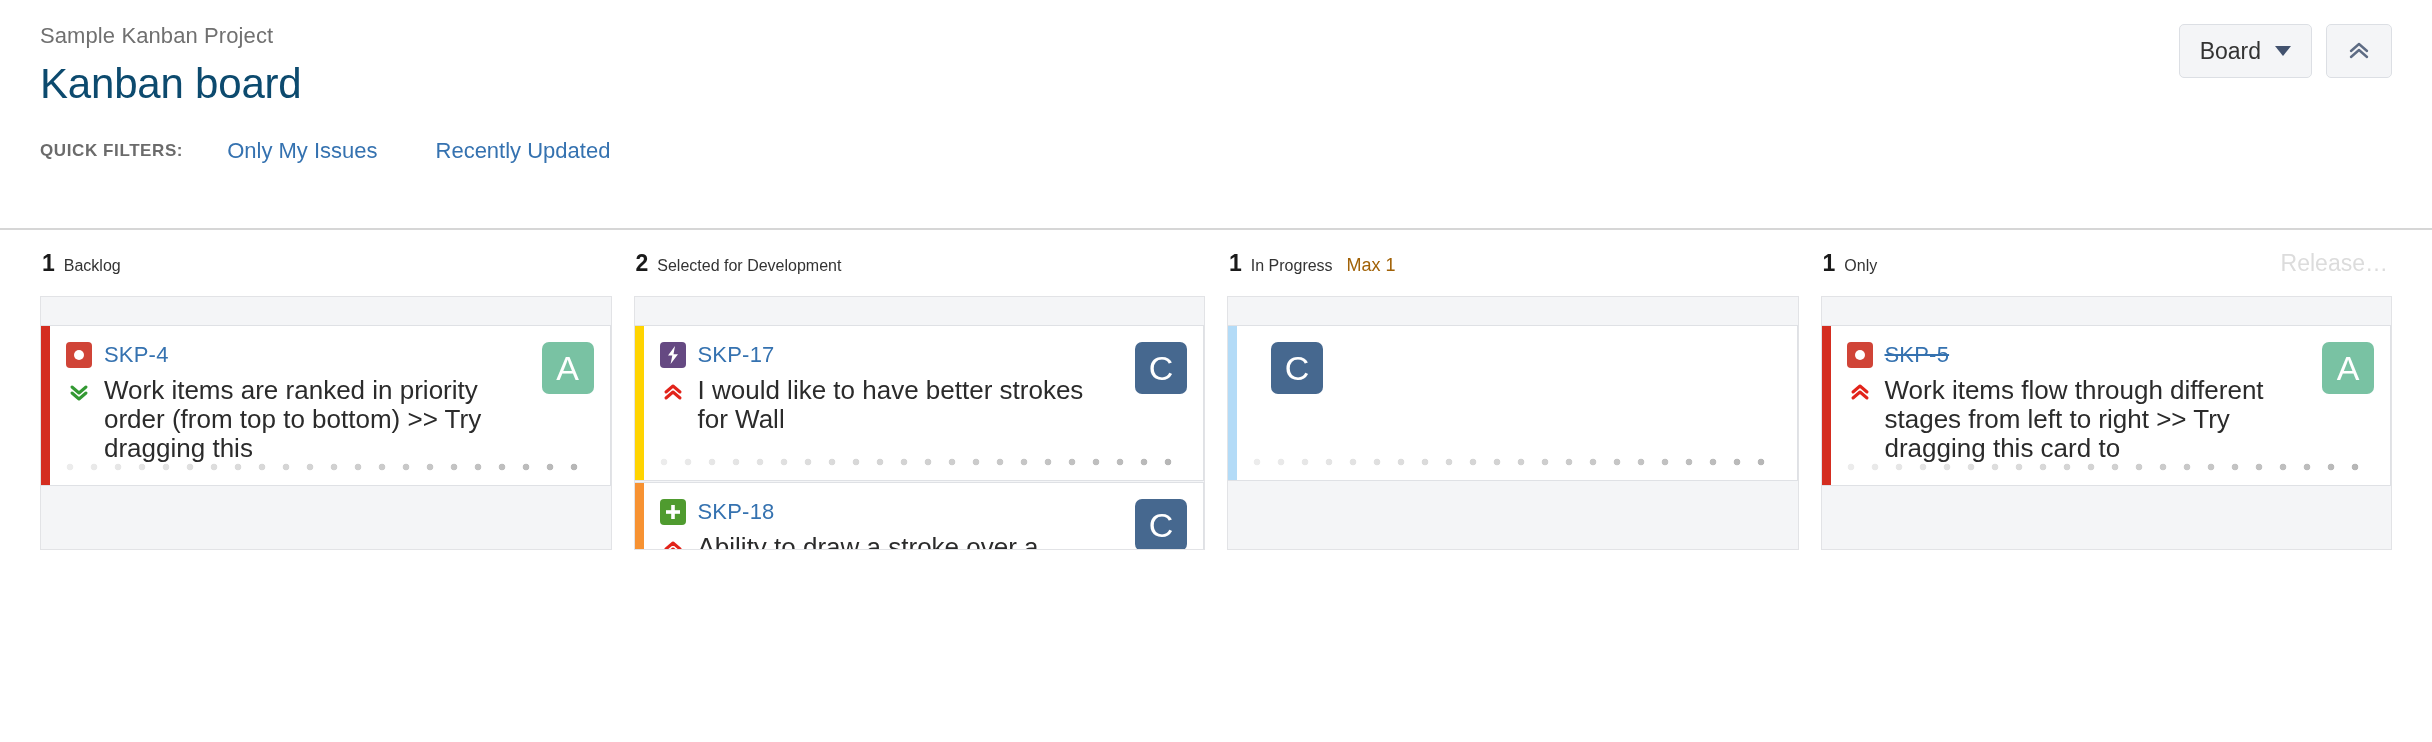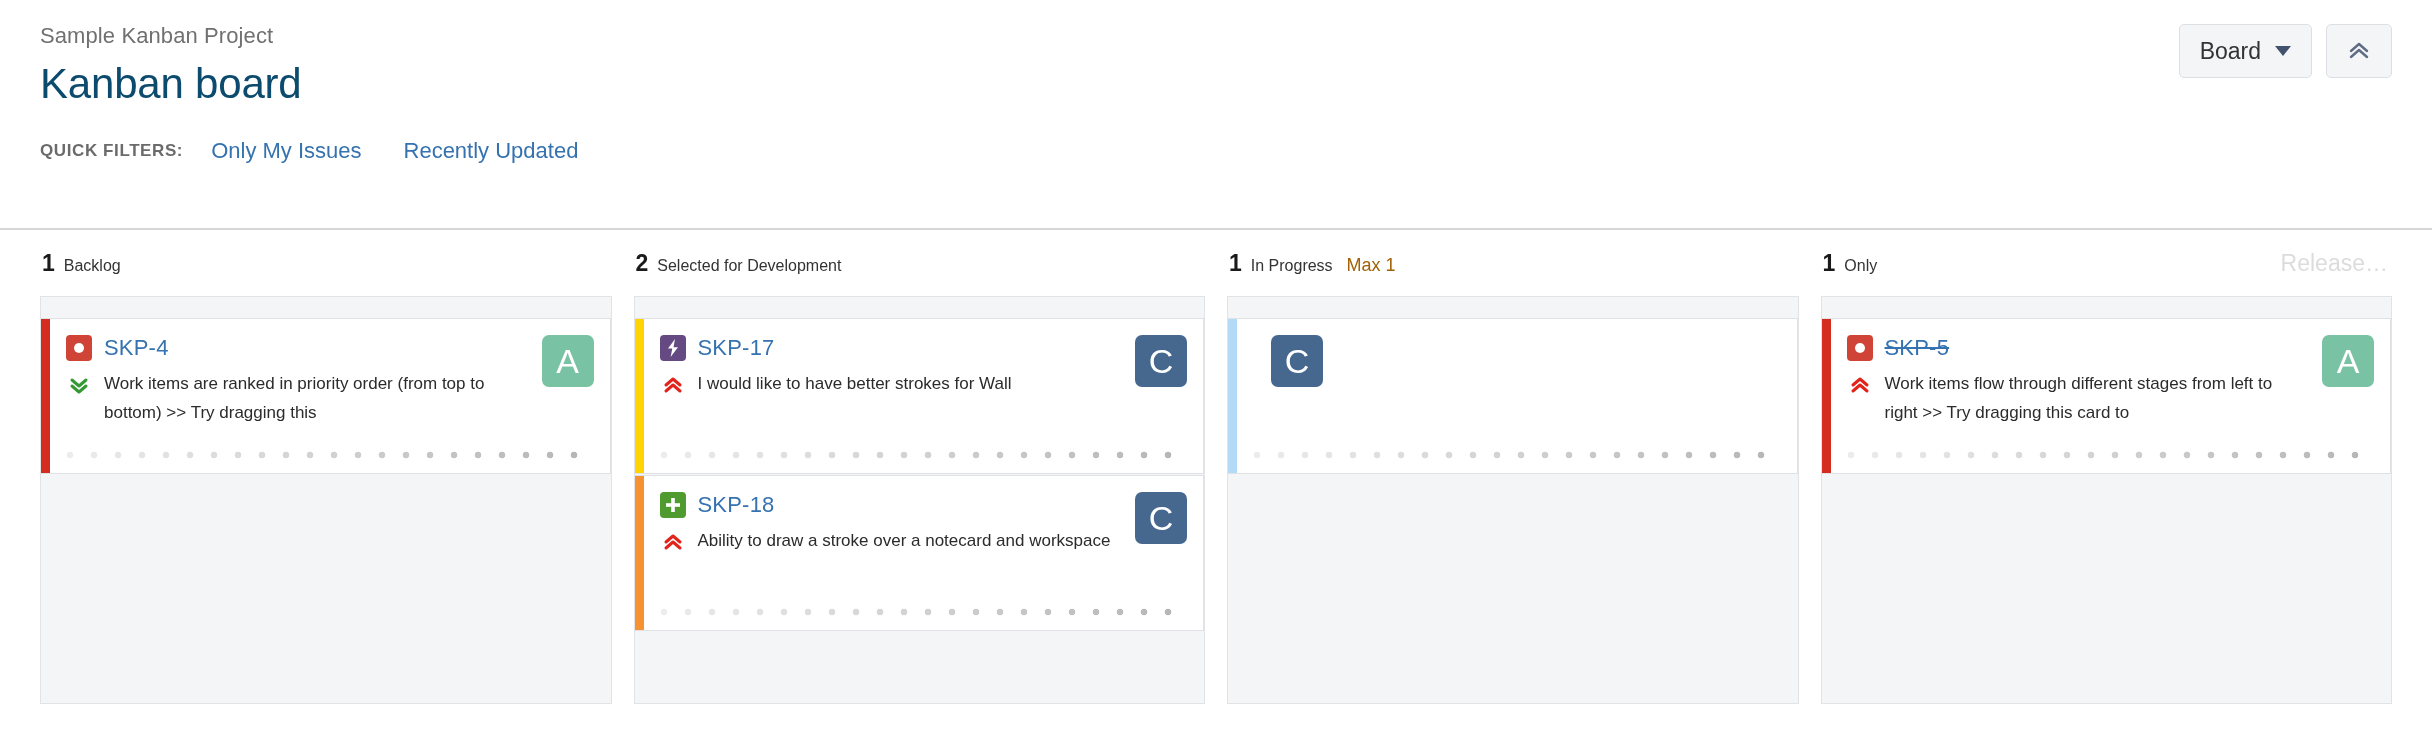--- a/index.html
+++ b/index.html
@@ -4,21 +4,21 @@
 <style>
   * { box-sizing: border-box; }
   html, body {
     margin: 0; padding: 0;
     background: #ffffff;
     font-family: "Liberation Sans", "DejaVu Sans", sans-serif;
     -webkit-font-smoothing: antialiased;
   }
   .page {
     width: 2432px;
-    height: 704px;
+    height: 550px;
     position: relative;
     overflow: hidden;
     background: #ffffff;
     border-radius: 30px;
   }
 
   
   .board-header {
     position: relative;
     padding: 22px 40px 0 40px;
@@ -37,20 +37,21 @@
     color: #0c4a6e;
     line-height: 52px;
     margin: 8px 0 6px 0;
     letter-spacing: -0.2px;
   }
   .quick-filters-row {
     display: flex;
     align-items: center;
     margin-top: 26px;
     height: 30px;
+    gap: 16px;
   }
   .qf-label {
     font-size: 17px;
     font-weight: bold;
     color: #6b6b6b;
     letter-spacing: 0.6px;
     margin-right: 28px;
   }
   .qf-link {
     font-size: 22px;
@@ -160,21 +161,21 @@
     height: 13px;
     background: #f4f5f7;
     border-top: 1px solid #e2e3e6;
   }
 
   
   .card {
     background: #ffffff;
     border: 1px solid #dfe1e5;
     border-left: none;
-    margin: 9px 0 0 0;
+    margin: 16px 0 0 0;
     display: flex;
     position: relative;
     cursor: pointer;
   }
   .card + .card { margin-top: 1px; }
   .card-stripe {
     width: 9px;
     flex: 0 0 9px;
   }
   .card-inner {
@@ -224,21 +225,21 @@
   }
   .prio-icon {
     width: 26px; height: 30px;
     flex: 0 0 26px;
     display: flex;
     align-items: center;
     justify-content: center;
     padding-top: 2px;
   }
   .card-summary {
-    font-size: 17px;
+    font-size: 26px;
     line-height: 29px;
     color: #2b2b2b;
     word-wrap: break-word;
   }
   .avatar {
     width: 52px; height: 52px;
     border-radius: 7px;
     flex: 0 0 52px;
     margin-left: 18px;
     margin-top: 2px;

